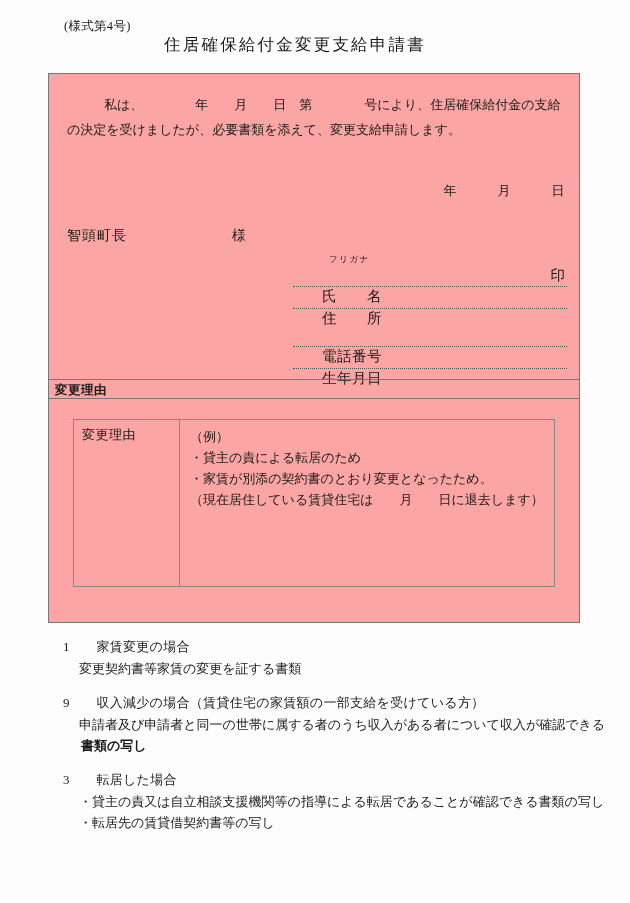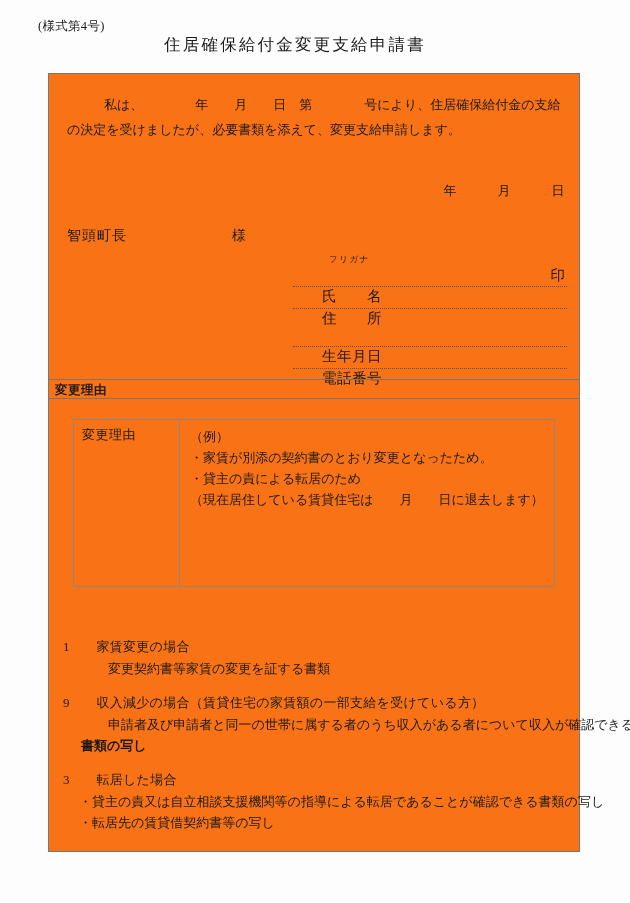--- a/index.html
+++ b/index.html
@@ -20,21 +20,21 @@
     position: absolute;
     left: 0; top: 0;
     width: 630px;
     height: 903px;
     background: #fdfdfd;
   }
 
   
   .form-code {
     position: absolute;
-    left: 38px;
+    left: 64px;
     top: 18px;
     font-size: 12.5px;
     letter-spacing: 0.3px;
   }
   .doc-title {
     position: absolute;
     left: 0;
     top: 34px;
     width: 590px;
     text-align: center;
@@ -42,24 +42,24 @@
     letter-spacing: 2.2px;
     font-weight: 400;
   }
 
   
   .frame {
     position: absolute;
     left: 48px;
     top: 73px;
     width: 532px;
-    height: 779px;
+    height: 550px;
     border: 1.2px solid #777;
     box-sizing: border-box;
-    background: #f97316;
+    background: #fca5a5;
   }
 
   
   .decl {
     position: absolute;
     left: 18px;
     top: 18px;
     width: 500px;
     font-size: 13px;
     line-height: 25px;
@@ -169,21 +169,21 @@
   .attachments {
     position: absolute;
     left: 14px;
     top: 562px;
     width: 508px;
     font-size: 13px;
   }
   .att-item { margin-bottom: 13px; }
   .att-head { white-space: pre; letter-spacing: 0.3px; line-height: 22px; }
   .att-sub {
-    margin-left: 45px;
+    margin-left: 16px;
     line-height: 21px;
     white-space: pre;
   }
   .att-sub.cont { margin-left: 18px; font-weight: bold; }
   .att-bullet {
     margin-left: 16px;
     line-height: 21px;
     white-space: pre;
     font-family: Liberation Serif, serif;
   }
@@ -216,38 +216,38 @@
         <span class="seal">印</span>
       </div>
 
       <div class="field-row">
         <span class="field-label">住　　所</span>
       </div>
 
       <div class="field-row gap"></div>
 
       <div class="field-row">
+        <span class="field-label">電話番号</span>
+      </div>
+
+      <div class="field-row">
         <span class="field-label">生年月日</span>
-      </div>
-
-      <div class="field-row">
-        <span class="field-label">電話番号</span>
       </div>
     </div>
 
     <div class="section-band" id="band-reason">
       <div class="band-title">変更理由</div>
     </div>
 
     <div class="reason-table">
       <div class="reason-label-cell">変更理由</div>
       <div class="reason-content-cell">
         <div>（例）</div>
+        <div>・貸主の責による転居のため</div>
         <div>・家賃が別添の契約書のとおり変更となったため。</div>
-        <div>・貸主の責による転居のため</div>
         <div>（現在居住している賃貸住宅は　　月　　日に退去します）</div>
       </div>
     </div>
 
 
     <div class="attachments">
 
       <div class="att-item">
         <div class="att-head">1　　家賃変更の場合</div>
         <div class="att-sub">変更契約書等家賃の変更を証する書類</div>

